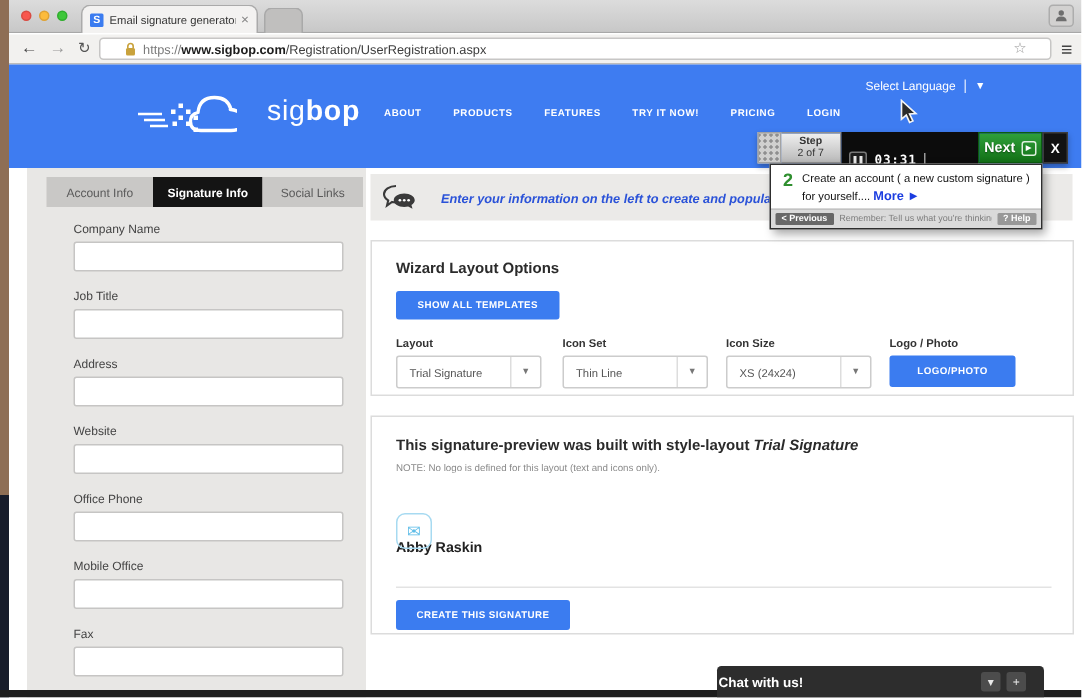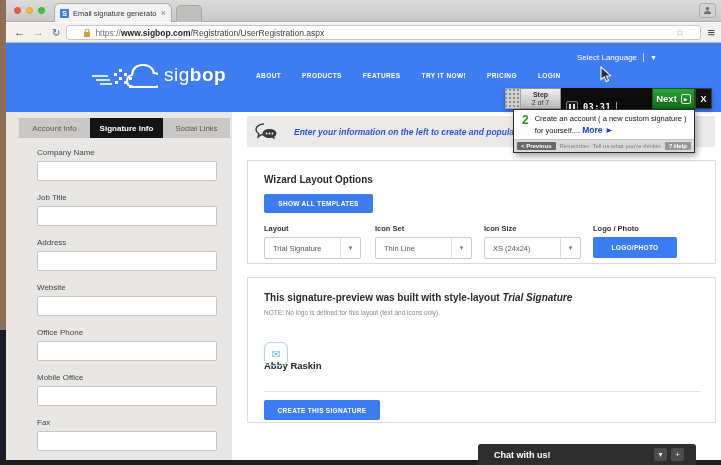--- a/index.html
+++ b/index.html
@@ -42,31 +42,31 @@
     display:flex; align-items:center; flex:1; margin:0 6px 0 2px; padding:0 16px; gap:4px; }
   .url { font-size:8.5px; white-space:nowrap; overflow:hidden; flex:1; }
   .url .scheme { color:#7a7a7a; }
   .url .domain { color:#1d1d1d; font-weight:bold; }
   .url .path { color:#3c3c3c; }
   .star { font-size:10px; color:#9a9a9a; line-height:1; }
   .menu-icon { font-size:13px; color:#444; line-height:1; margin-right:6px; font-weight:bold; }
 
   
   .site-header { left:6px; top:43px; width:715px; height:69px; background:#3e7cf1; z-index:1; }
-  .logo-wrap { position:absolute; left:84px; top:12px; display:flex; align-items:center; gap:6px; }
+  .logo-wrap { position:absolute; left:84px; top:12px; display:flex; align-items:center; gap:20px; }
   .logo-text { color:#fff; font-size:19px; letter-spacing:.5px; }
   .logo-text b { font-weight:bold; }
   .main-nav { position:absolute; left:250px; top:29px; display:flex; gap:21px; }
   .main-nav span { color:#fff; font-size:6.5px; font-weight:bold; letter-spacing:.4px; }
   .lang { position:absolute; right:64px; top:10px; color:#fff; font-size:8px; display:flex; align-items:center; gap:6px;padding-left:10px; }
   .lang .divider { width:1px; height:9px; background:rgba(255,255,255,.7); }
   .lang .arr { font-size:7px; }
 
   
-  .left-panel { left:6px; top:112px; width:226px; height:353px; background:#e8e7e5; z-index:1;padding-left:44px; }
+  .left-panel { left:18px; top:112px; width:226px; height:353px; background:#e8e7e5; z-index:1;padding-left:44px; }
   .tabs { position:absolute; left:13px; top:6px; display:flex; }
   .ltab { height:20px; display:flex; align-items:center; justify-content:center;
     font-size:8px; color:#5a5a5a; background:#c9c8c6; }
   .ltab.t0 { width:71px; }
   .ltab.t1 { width:73px; }
   .ltab.t2 { width:67px; }
   .ltab.active { background:#141414; color:#fff; font-weight:bold; }
   .form { position:absolute; left:31px; top:36px; width:180px; }
   .fgroup { margin-bottom:12px; }
   .fgroup label { display:block; font-size:8px; color:#444; margin-bottom:4px; }
@@ -101,21 +101,21 @@
   .pv-name { position:absolute; left:16px; top:46px; font-size:9.5px; font-weight:bold; color:#222;margin-top:36px; }
   .pv-icon { position:absolute; left:16px; top:64px; width:24px; height:24px; border:1.5px solid #a7daf1;
     border-radius:6px; display:flex; align-items:center; justify-content:center;
     color:#5fbde8; font-size:11px; }
   .pv-divider { position:absolute; left:16px; top:113px; width:437px; height:1px; background:#e3e3e3; }
   .create-btn { position:absolute; left:16px; top:122px; width:116px; height:20px; }
 
   
   .chat { left:478px; top:444px; width:218px; height:21px; background:#2d2d2d;
     border-radius:3px 3px 0 0; display:flex; align-items:center; z-index:4; }
-  .chat-label { color:#fff; font-size:9px; font-weight:bold; margin-left:16px; flex:1; }
+  .chat-label { color:#fff; font-size:9px; font-weight:bold; margin-left:1px; flex:1; }
   .chat-btn { width:13px; height:13px; background:#4c4c4c; border-radius:2px; color:#e8e8e8;
     font-size:8px; display:flex; align-items:center; justify-content:center; margin-right:4px; }
   .chat-btn.last { margin-right:12px; }
 
   
   .tutorbar { left:505px; top:88px; height:21px; display:flex; z-index:5;
     box-shadow:0 2px 4px rgba(0,0,0,.3); }
   .drag-handle { width:16px; height:21px; background:#d0d0cf; border:1px solid #a3a3a3;
     background-image:radial-gradient(#8f8f8f 1px, transparent 1.2px); background-size:4px 4px;
     background-position:2px 3px; }

